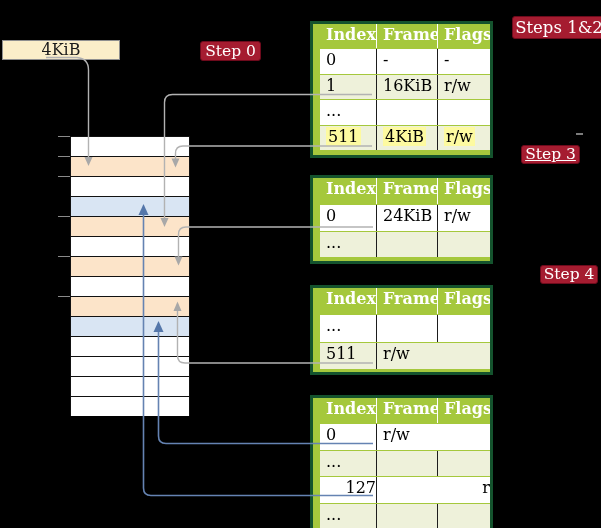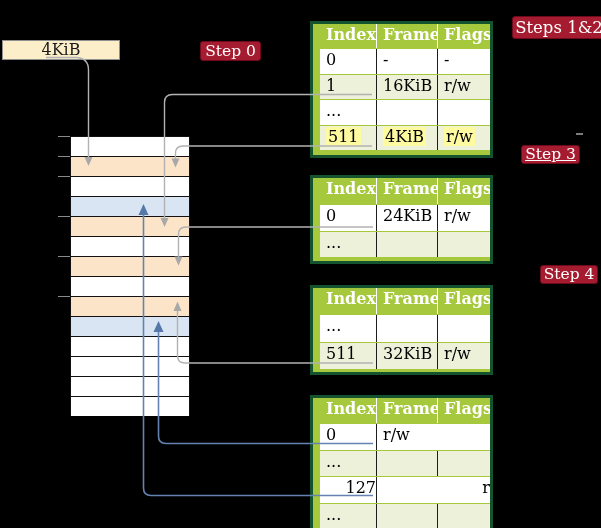--- a/index.html
+++ b/index.html
@@ -131,21 +131,20 @@
         <div class="pt-cell c1">Frame</div>
         <div class="pt-cell c2">Flags</div>
       </div>
       <div class="pt-row" style="height: 26.5px;">
         <div class="pt-cell c0"><span>...</span></div>
         <div class="pt-cell c1"></div>
         <div class="pt-cell c2"></div>
       </div>
       <div class="pt-row shaded" style="height: 26.5px;">
         <div class="pt-cell c0"><span>511</span></div>
-        <div class="pt-cell c1"><span>32KiB</span></div>
         <div class="pt-cell c2"><span>r/w</span></div>
       </div>
     </div>
   <div class="ptable" style="top:395px;">
       <div class="pt-head" style="height: 25px;">
         <div class="pt-cell c0">Index</div>
         <div class="pt-cell c1">Frame</div>
         <div class="pt-cell c2">Flags</div>
       </div>
       <div class="pt-row" style="height: 25.5px;">

